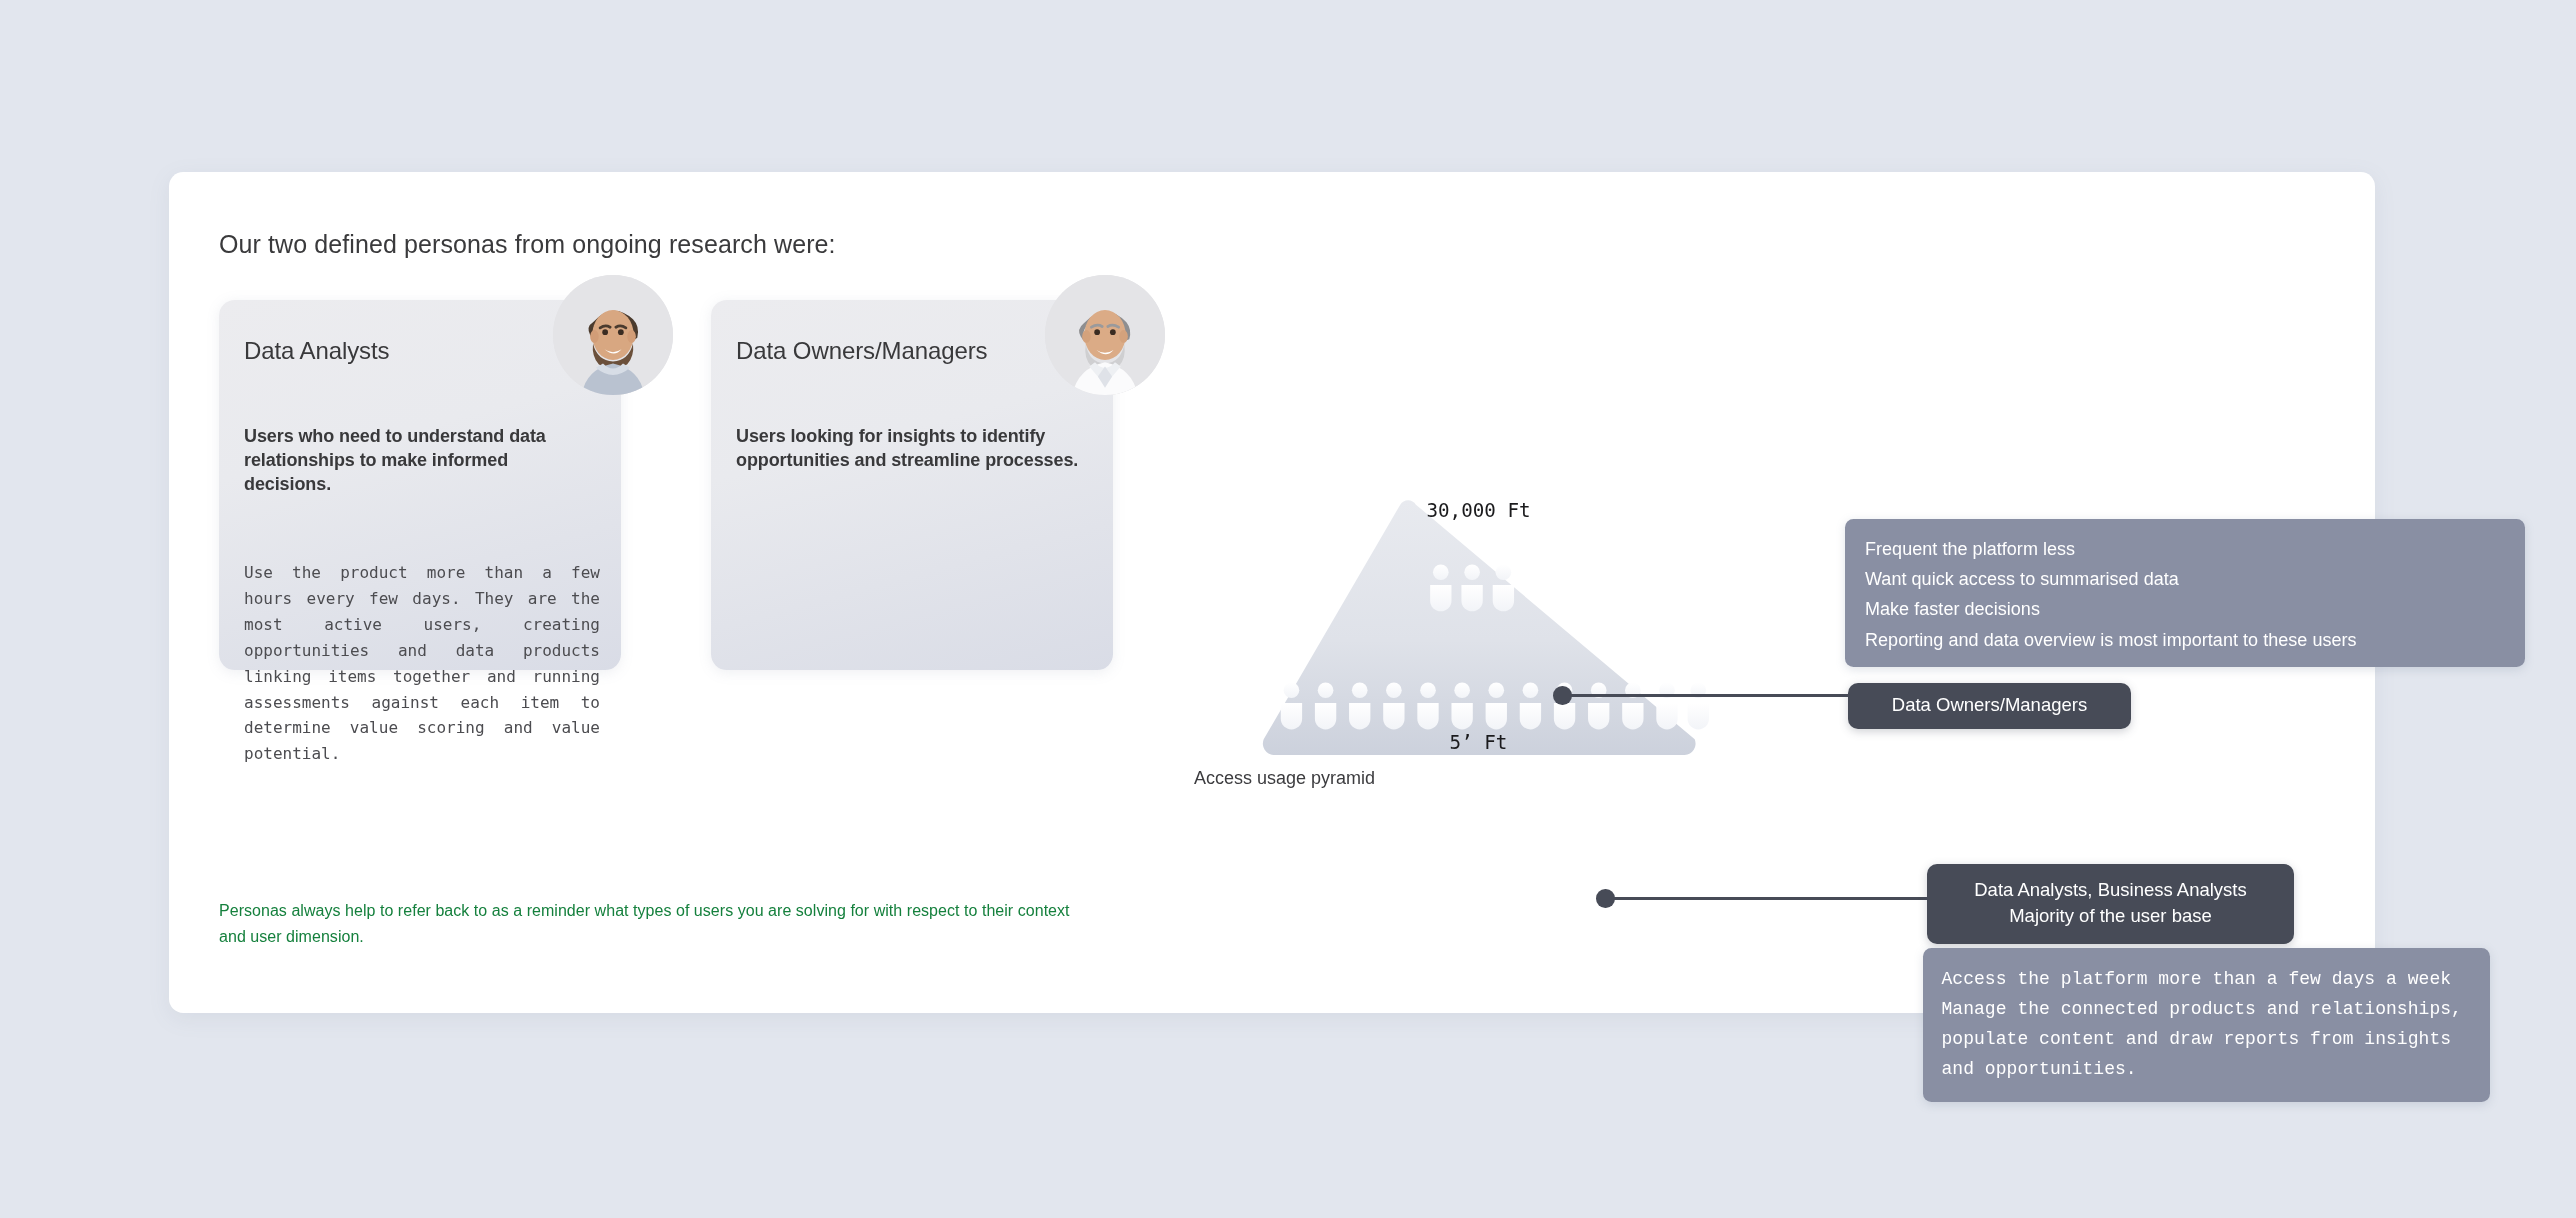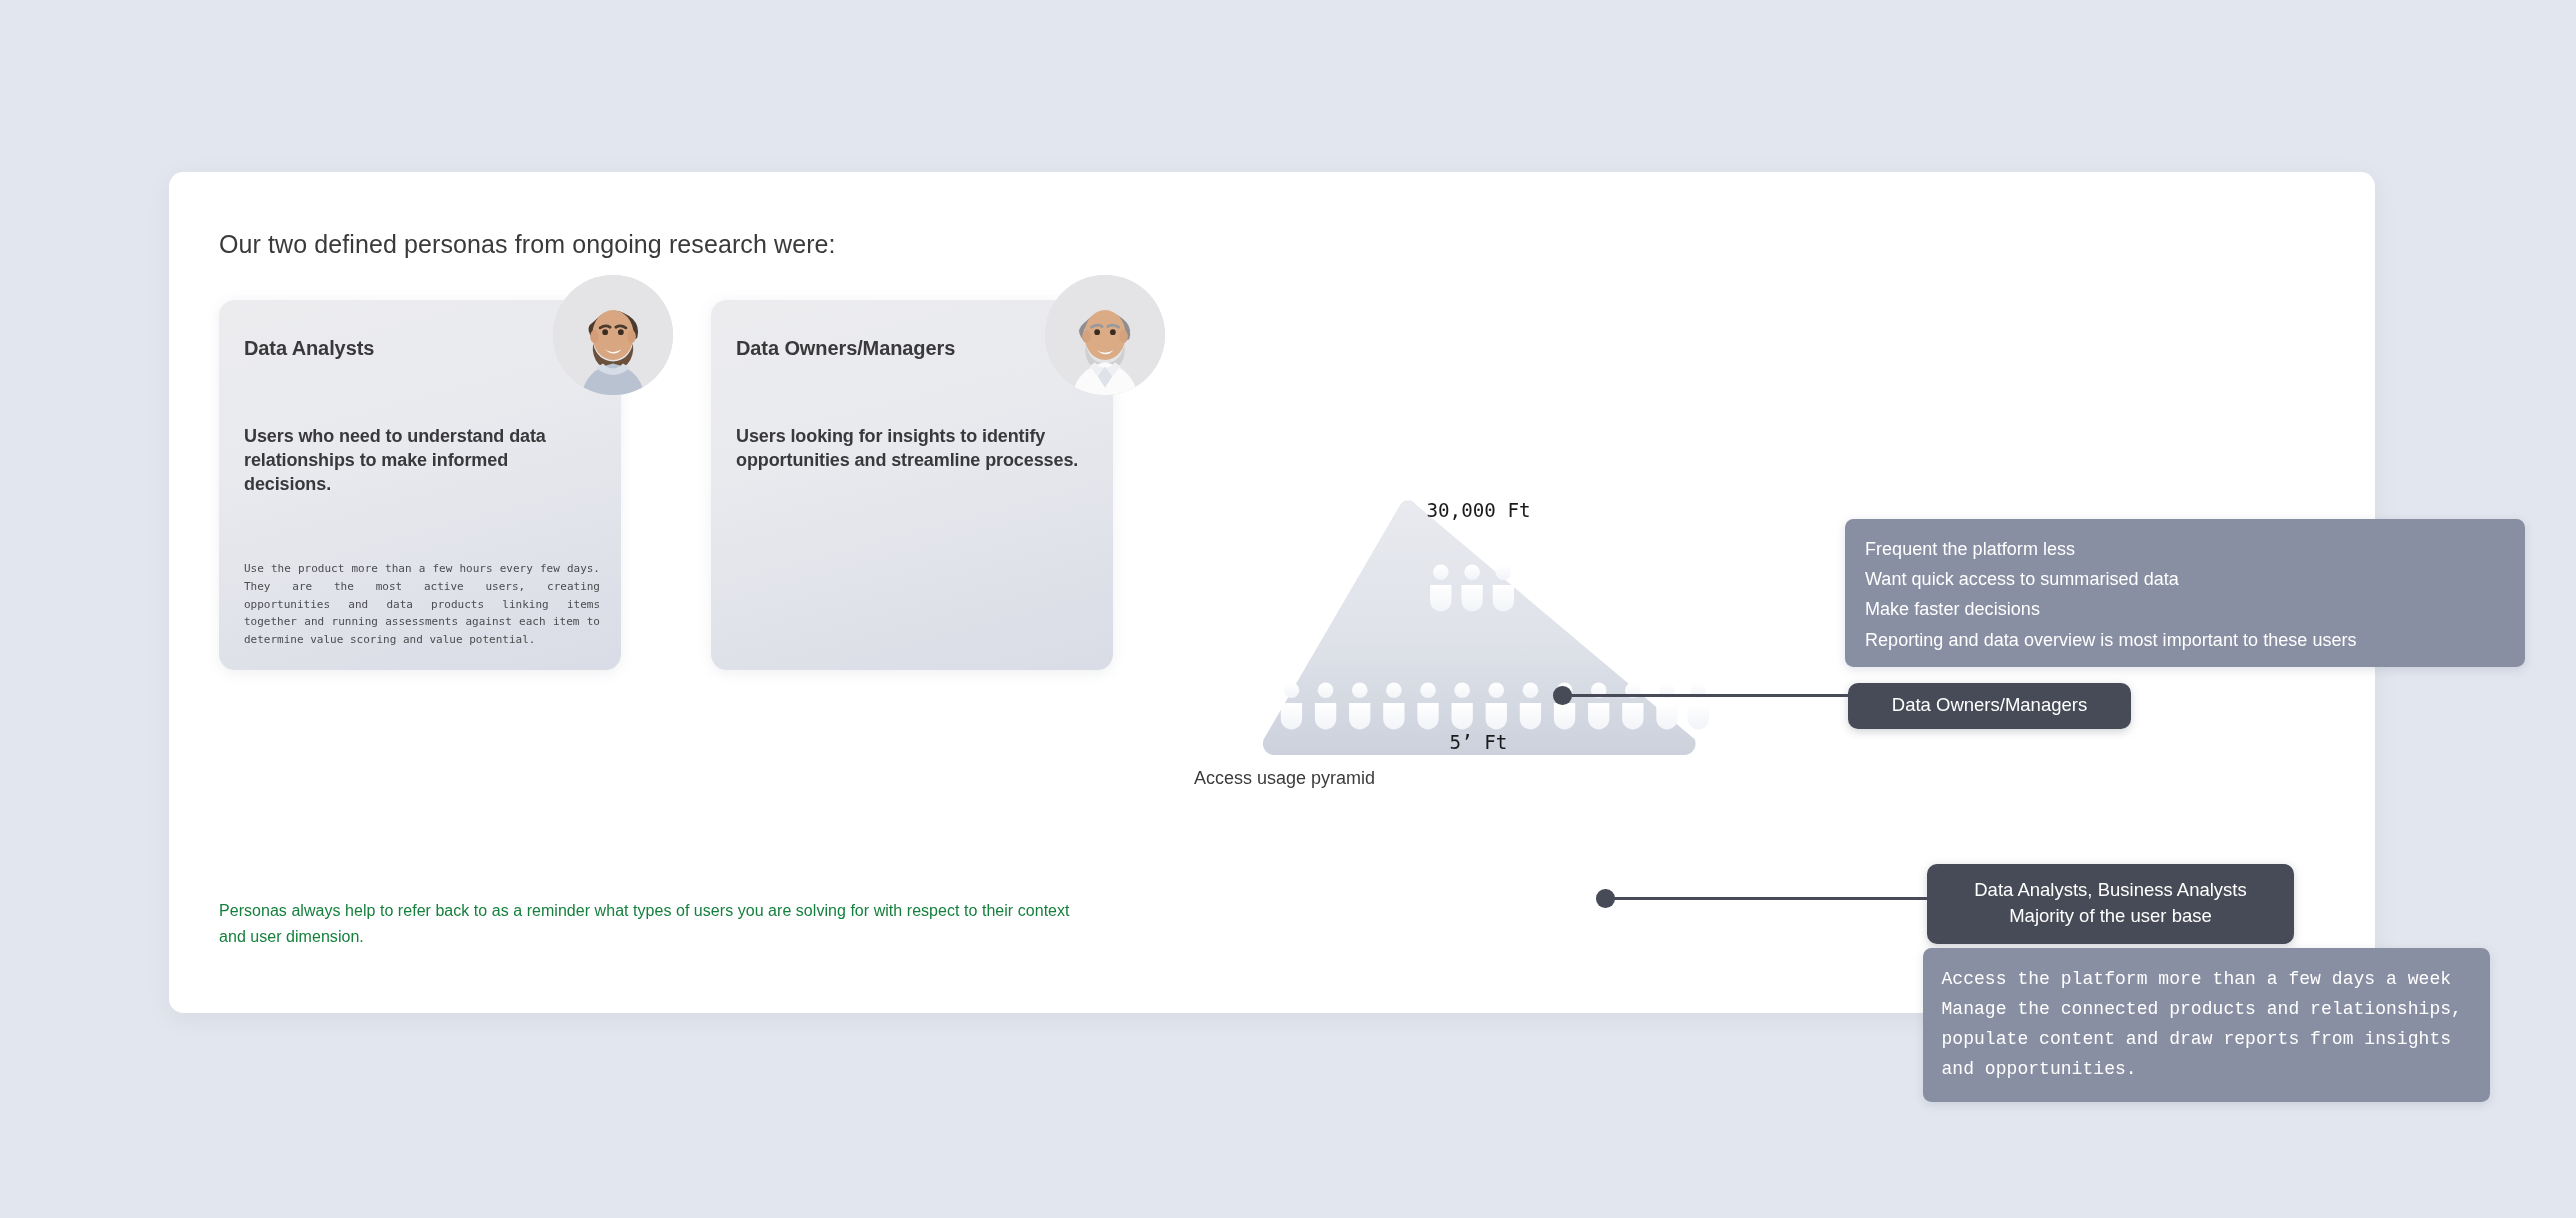--- a/index.html
+++ b/index.html
@@ -49,22 +49,22 @@
     background: linear-gradient(165deg, #ececef 0%, #e9eaee 38%, #d9dce6 100%);
     box-shadow: 0 2.8px 13px rgba(130,140,160,0.13);
   }
   .persona-card.card-1 { left: 50px; }
   .persona-card.card-2 { left: 542px; }
 
   .persona-title {
     position: absolute;
     left: 25px;
     top: 37px;
-    font-size: 20px;
-    font-weight: bold;
+    font-size: 24px;
+    font-weight: normal;
     color: #39393b;
     letter-spacing: -0.1px;
     white-space: nowrap;
   }
 
   .persona-summary {
     position: absolute;
     left: 25px;
     top: 125px;
     width: 352px;
@@ -74,21 +74,21 @@
     color: #39393b;
     letter-spacing: -0.1px;
   }
 
   .persona-detail {
     position: absolute;
     left: 25px;
     top: 260px;
     width: 356px;
     font-family: "DejaVu Sans Mono", monospace;
-    font-size: 11px;
+    font-size: 16px;
     line-height: 1.62;
     color: #4c4c50;
     text-align: justify;
   }
 
   
   .avatar {
     position: absolute;
     top: -25px;
     width: 120px;

